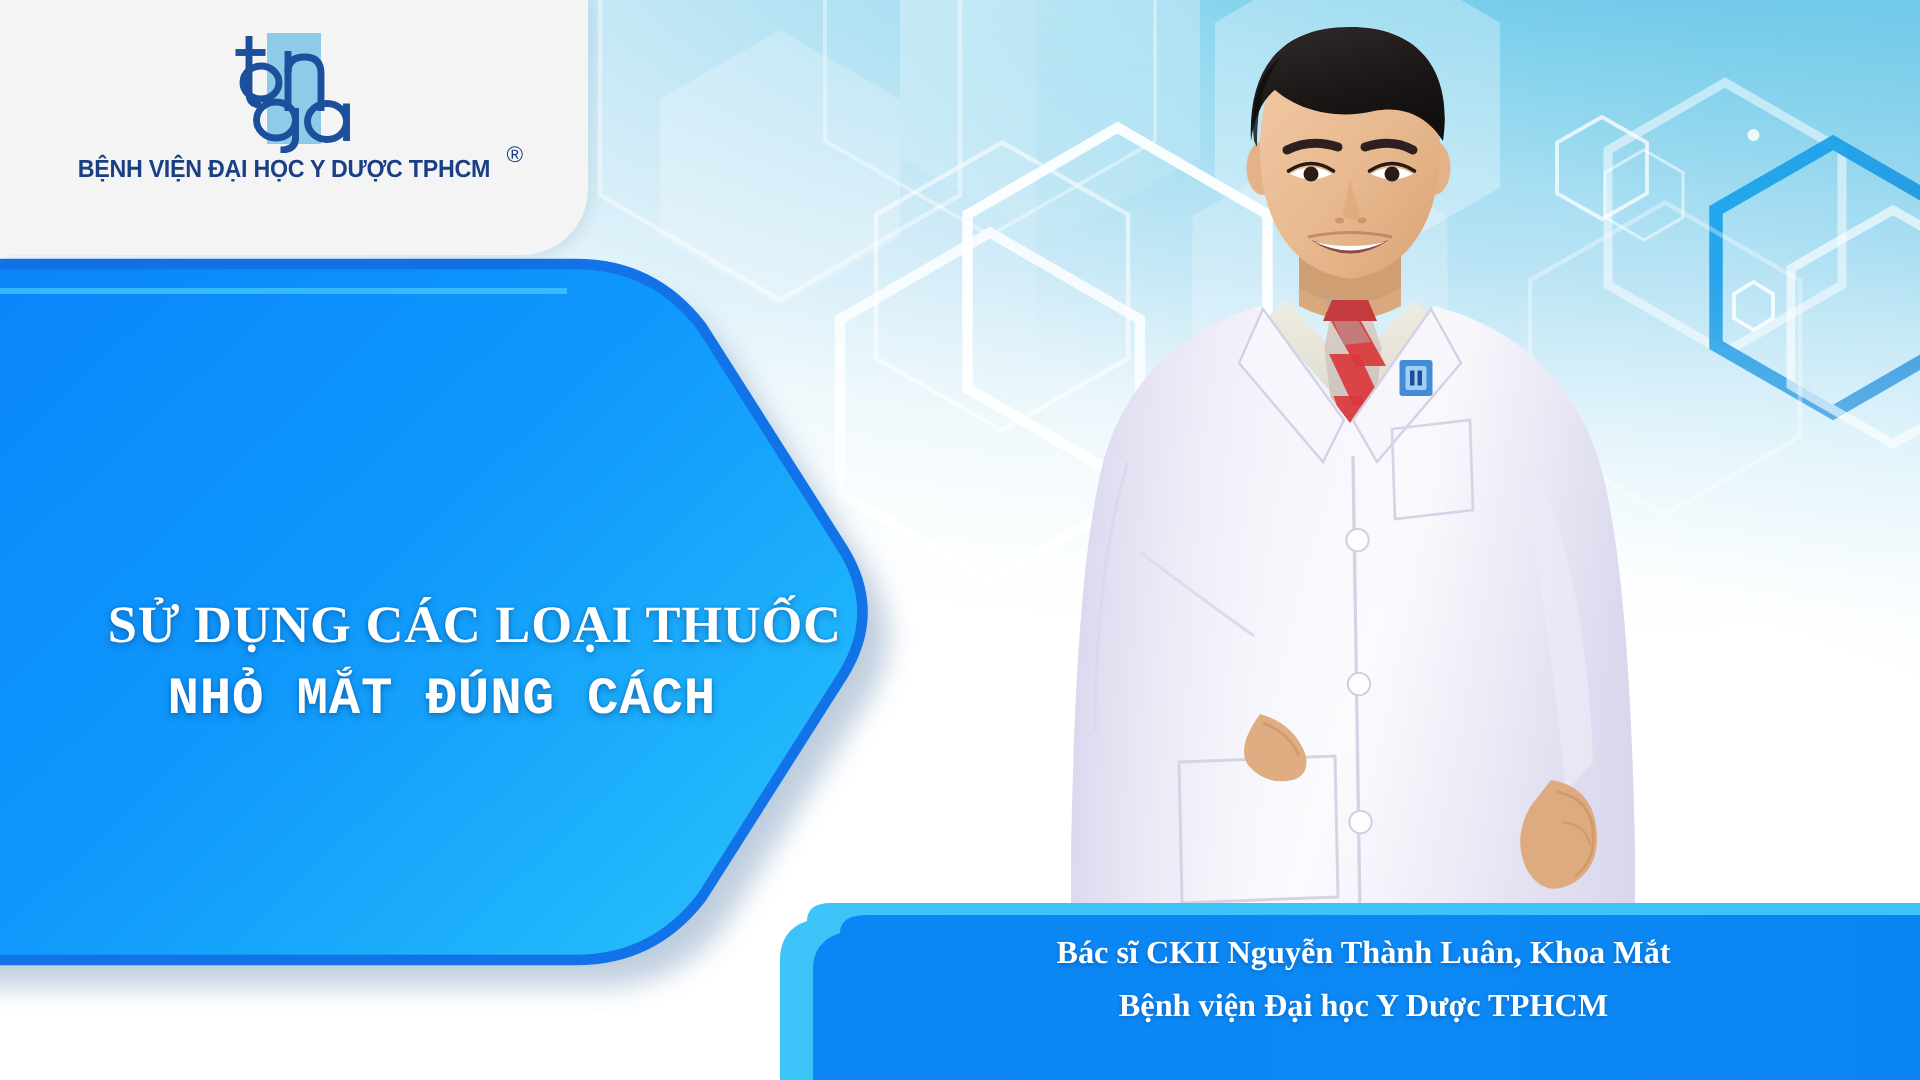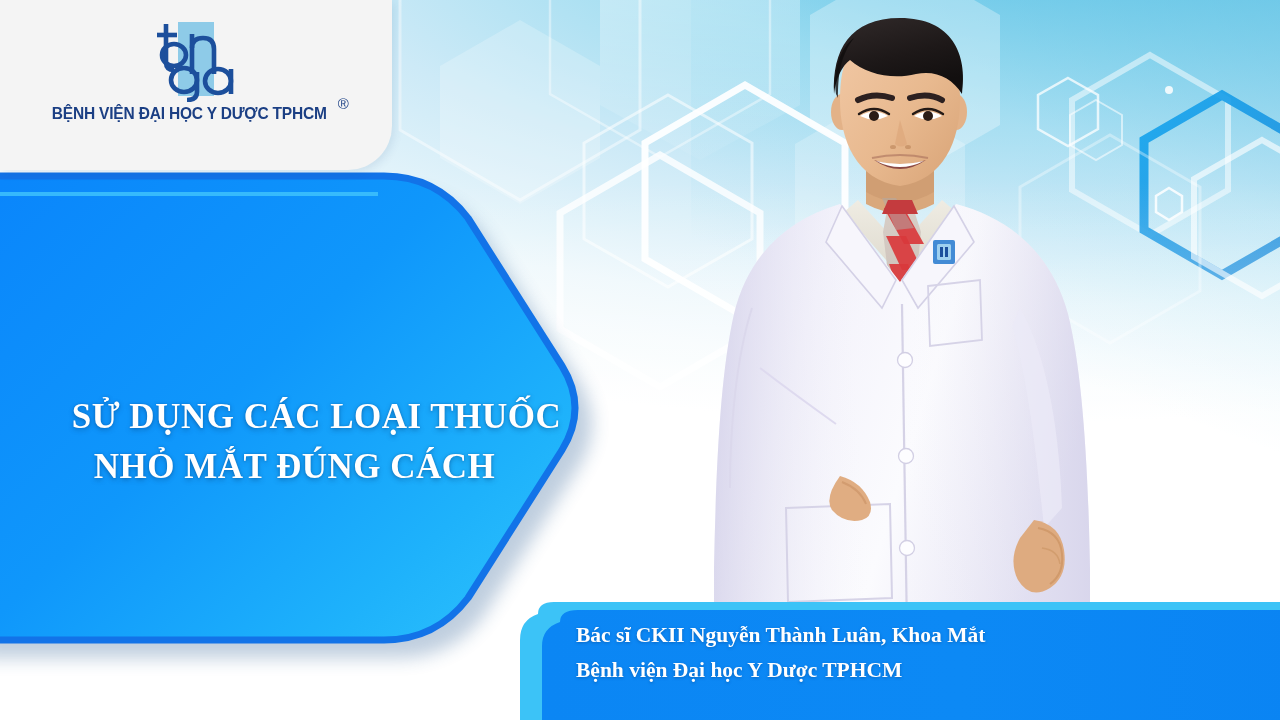--- a/index.html
+++ b/index.html
@@ -47,21 +47,21 @@
     font-family:"Liberation Serif", serif;
     font-weight:700;
     color:#ffffff;
     font-size:35px;
     letter-spacing:.5px;
     line-height:1.42;
     text-shadow:0 2px 5px rgba(0,60,120,.42), 0 0 2px rgba(0,50,110,.30);
     white-space:nowrap;
     padding-left:33px;
   }
-  .title-line.l2{ padding-right:44px; }
+  .title-line.l2{ padding-right:44px;font-family:Liberation Mono, monospace; }
 
   
   .logo-card{
     position:absolute; left:0; top:0; width:392px; height:170px;
     background:#f4f4f4;
     border-bottom-right-radius:44px;
     z-index:14;
     box-shadow:2px 3px 10px rgba(10,60,120,.10);
   }
   .logo-mark{
@@ -97,20 +97,21 @@
   .doctor svg{ width:100%; height:100%; display:block; }
 
   
   .caption-banner{
     position:absolute; left:520px; top:600px; width:780px; height:120px;
     z-index:12;
   }
   .caption-banner .bnr-svg{ position:absolute; inset:0; width:100%; height:100%; }
   .caption-text{
     position:absolute; left:56px; right:58px; top:18px;
+    text-align:center;
     font-family:"Liberation Serif", serif;
     font-weight:700;
     color:#ffffff;
     font-size:21.5px;
     line-height:1.62;
     text-shadow:0 1px 3px rgba(0,50,110,.40);
     white-space:nowrap;
   }
 </style>
 </head>

